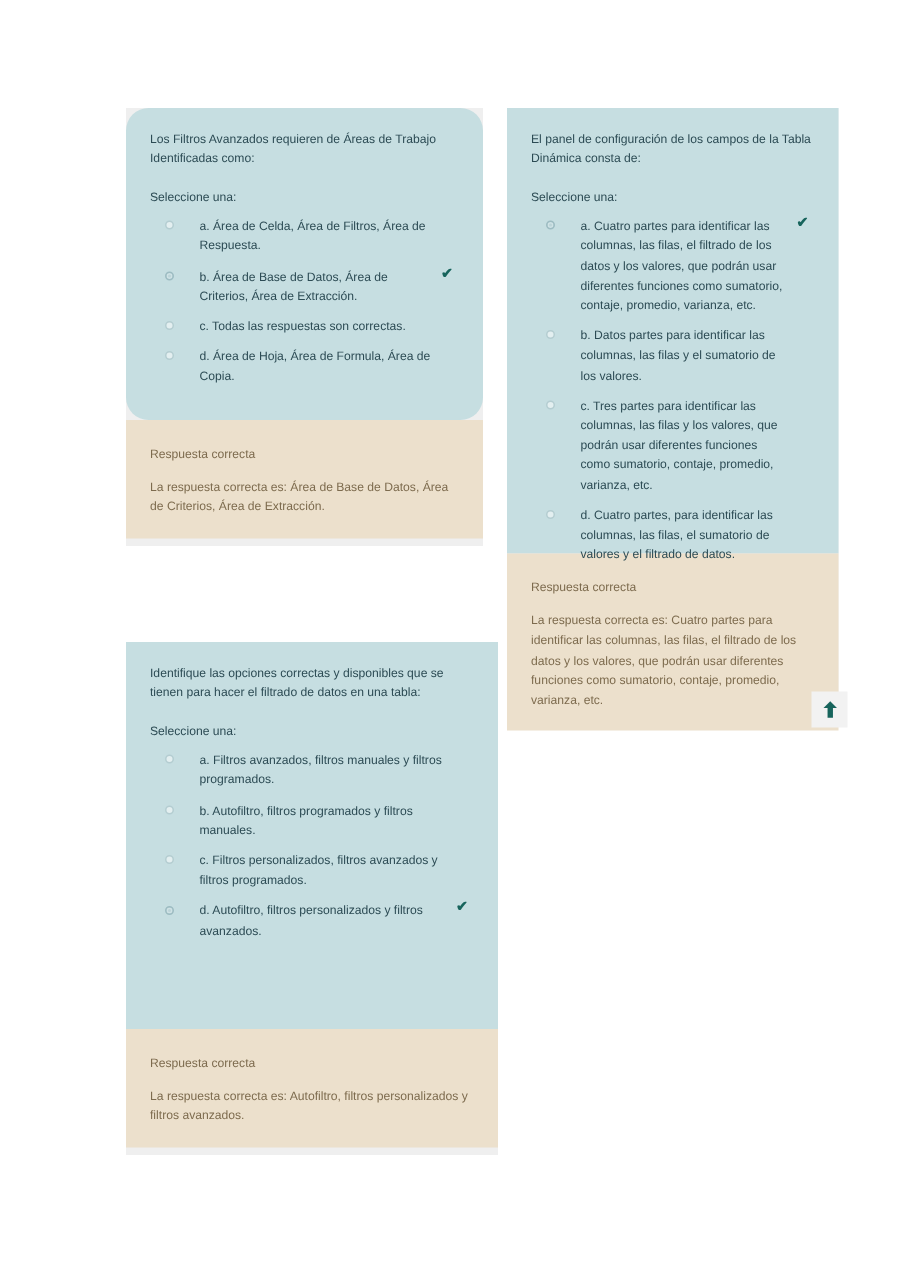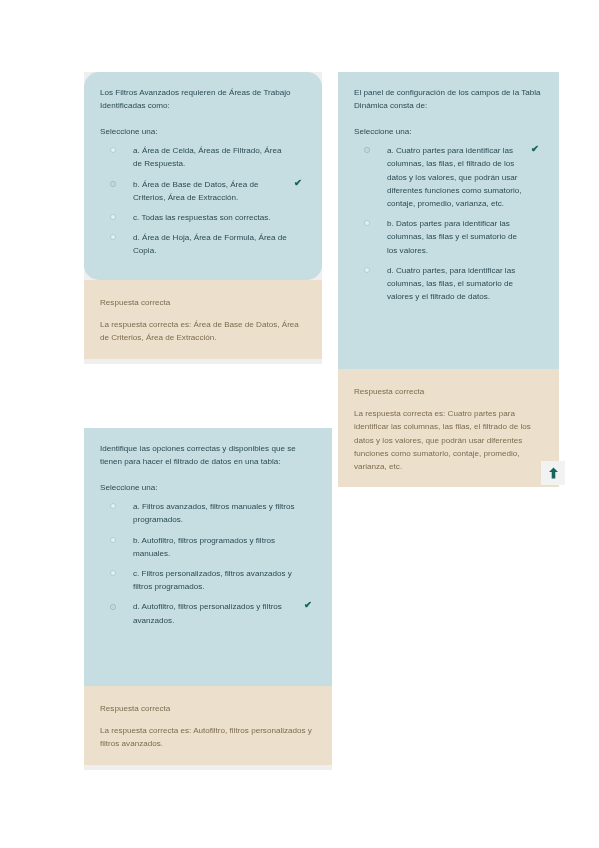--- a/index.html
+++ b/index.html
@@ -143,21 +143,21 @@
 </head>
 <body>
 
 <div class="quiz-frame" id="card-1">
   <div class="question-block">
     <p class="question-text">Los Filtros Avanzados requieren de Áreas de Trabajo Identificadas como:</p>
     <p class="select-label">Seleccione una:</p>
     <ul class="answers">
       <li class="answer-row">
         <span class="radio"></span>
-        <span class="answer-text hanging">a. Área de Celda, Áreas de Filtrado, Área de Respuesta.</span>
+        <span class="answer-text hanging">a. Área de Celda, Área de Filtros, Área de Respuesta.</span>
       </li>
       <li class="answer-row">
         <span class="radio selected"></span>
         <span class="answer-text hanging">b. Área de Base de Datos, Área de Criterios, Área de Extracción.</span>
         <span class="check-mark">✔</span>
       </li>
       <li class="answer-row">
         <span class="radio"></span>
         <span class="answer-text hanging">c. Todas las respuestas son correctas.</span>
       </li>
@@ -182,20 +182,24 @@
         <span class="radio selected"></span>
         <span class="answer-text hanging">a. Cuatro partes para identificar las columnas, las filas, el filtrado de los datos y los valores, que podrán usar diferentes funciones como sumatorio, contaje, promedio, varianza, etc.</span>
         <span class="check-mark">✔</span>
       </li>
       <li class="answer-row">
         <span class="radio"></span>
         <span class="answer-text hanging">b. Datos partes para identificar las columnas, las filas y el sumatorio de los valores.</span>
       </li>
       <li class="answer-row">
         <span class="radio"></span>
+        <span class="answer-text hanging">c. Tres partes para identificar las columnas, las filas y los valores, que podrán usar diferentes funciones como sumatorio, contaje, promedio, varianza, etc.</span>
+      </li>
+      <li class="answer-row">
+        <span class="radio"></span>
         <span class="answer-text hanging">d. Cuatro partes, para identificar las columnas, las filas, el sumatorio de valores y el filtrado de datos.</span>
       </li>
     </ul>
   </div>
   <div class="feedback-block">
     <p class="feedback-title">Respuesta correcta</p>
     <p class="feedback-text">La respuesta correcta es: Cuatro partes para identificar las columnas, las filas, el filtrado de los datos y los valores, que podrán usar diferentes funciones como sumatorio, contaje, promedio, varianza, etc.</p>
   </div>
 </div>
 

